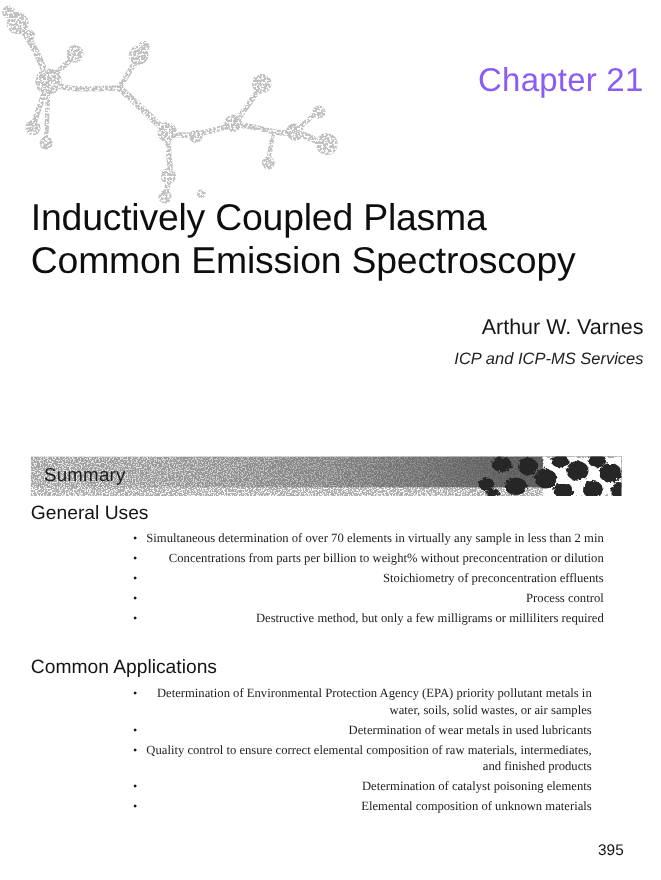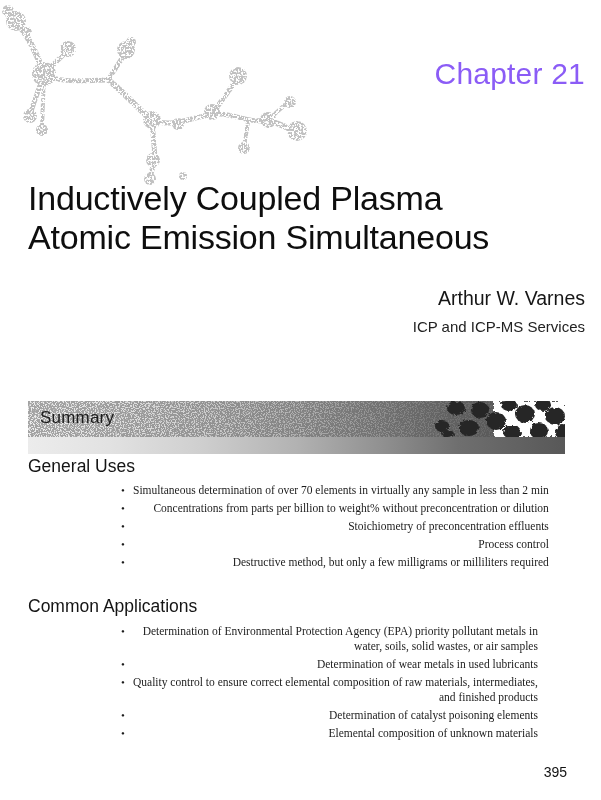--- a/index.html
+++ b/index.html
@@ -32,28 +32,28 @@
   }
 
   
   .author {
     right: 16px; top: 287px;
     font-size: 19.5px; color: #161616;
     text-align: right;
   }
   .affiliation {
     right: 16px; top: 318px;
-    font-size: 15px; 
+    font-size: 15px; font-style: italic;
     color: #222; text-align: right;
   }
 
   
   .summary-bar {
-    left: 28px; top: 401px;
-    width: 537px; height: 53px;
+    left: 28px; top: 415px;
+    width: 537px; height: 28px;
     background: linear-gradient(to right,
       #ececec 0%, #e2e2e2 15%, #cfcfcf 32%,
       #b2b2b2 50%, #909090 66%, #6f6f6f 80%, #585858 100%);
   }
   .summary-bar svg { position: absolute; left: 0; top: 0; }
   .summary-label {
     position: absolute; left: 12px; top: 7px;
     font-size: 17px; color: #1b1b1b; letter-spacing: 0.2px;
     z-index: 2;
   }
@@ -143,21 +143,21 @@
         <circle cx="183" cy="174" r="4"></circle>
       </g>
     </g>
   </svg>
 </div>
 
 <div class="abs chapter-label">Chapter 21</div>
 
 <div class="abs chapter-title">
   <div>Inductively Coupled Plasma</div>
-  <div>Atomic Emission Simultaneous</div>
+  <div>Common Emission Spectroscopy</div>
 </div>
 
 <div class="abs author">Arthur W. Varnes</div>
 <div class="abs affiliation">ICP and ICP-MS Services</div>
 
 <div class="abs summary-bar">
   <svg width="537" height="36" viewBox="0 0 537 36" xmlns="http://www.w3.org/2000/svg">
     <defs>
       <filter id="barnoise" x="0" y="0" width="100%" height="100%">
         <feTurbulence type="fractalNoise" baseFrequency="0.8" numOctaves="2" seed="3" result="n"></feTurbulence>

